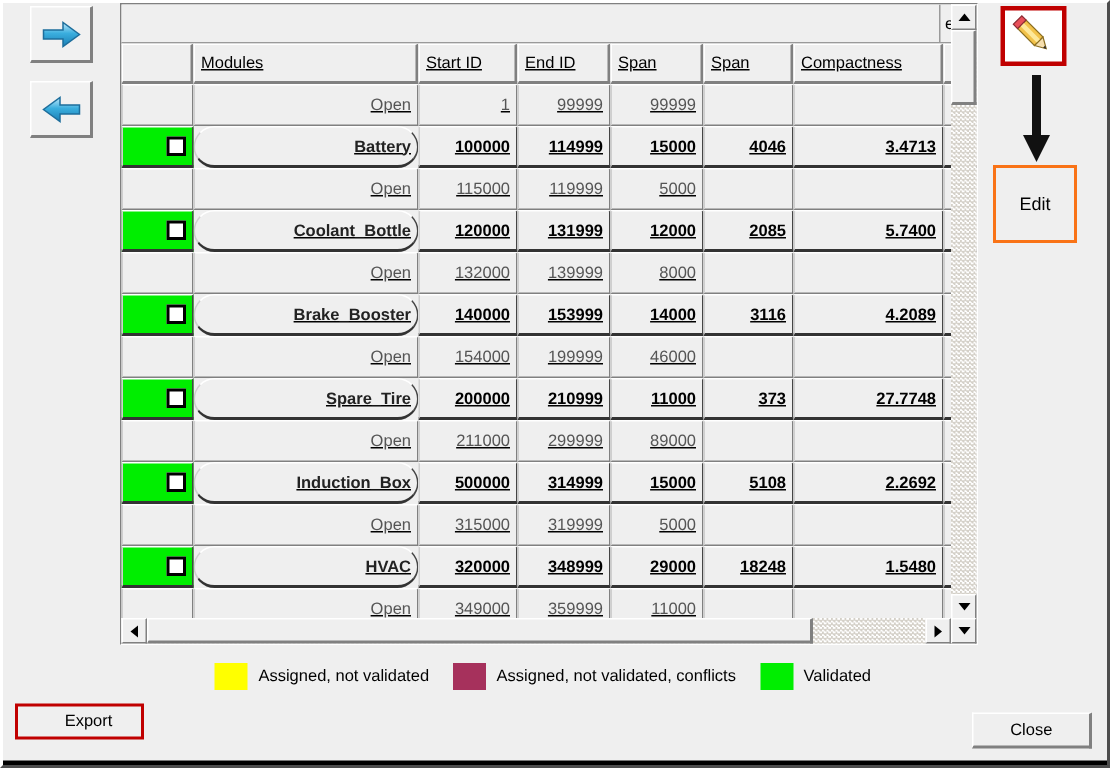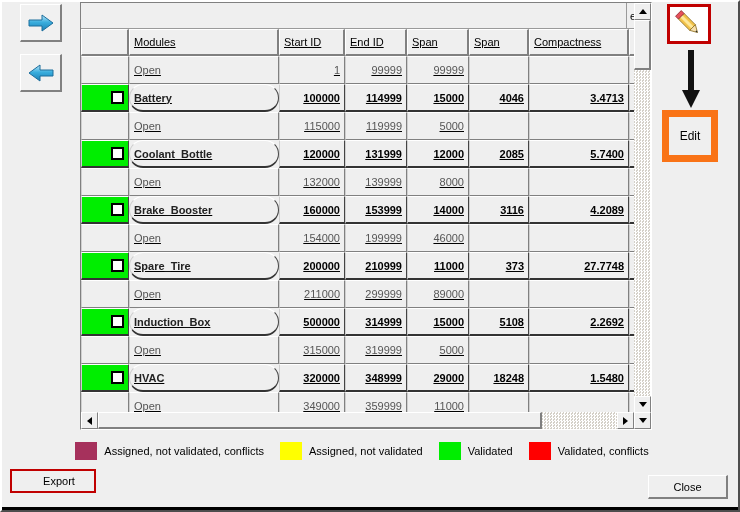--- a/index.html
+++ b/index.html
@@ -60,21 +60,21 @@
     background:#efefef;color:#000;text-align:left;font-weight:normal;
     border-top:1px solid #ffffff;border-left:1px solid #ffffff;
     border-right:2px solid #808080;border-bottom:2px solid #808080;
     height:27px;
   }
   table.grid td{
     background:#efefef;color:#555;text-align:right;
     border-top:1px solid #ffffff;border-left:1px solid #cfcfcf;
     border-right:1px solid #808080;border-bottom:1px solid #808080;
   }
-  table.grid td.c-name{text-align:left;}
+  table.grid td.c-name{text-align:right;}
   tr.module-row td{color:#000;font-weight:bold;
     border-top:1px solid #ffffff;border-left:1px solid #cfcfcf;
     border-right:1px solid #444;border-bottom:2px solid #333;}
   tr.module-row td.c-name{color:#222;border-radius:14px;}
   td.c-check{
     padding:0;text-align:center;border-left:1px solid #9a9a9a;
     border-right:1px solid #808080;
   }
   td.c-check.validated{background:#00ee00;}
   .cbx{
@@ -138,21 +138,21 @@
   
   #right-panel{position:absolute;left:655px;top:0;width:81px;height:428px;background:#efefef;}
   #pencil-box{
     position:absolute;left:10px;top:2px;width:44px;height:40px;
     border:3px solid #c00000;background:#fff;box-sizing:border-box;
     display:flex;align-items:center;justify-content:center;cursor:pointer;
   }
   #down-arrow{position:absolute;left:24px;top:48px;width:20px;height:60px;}
   #edit-button{
     position:absolute;left:5px;top:108px;width:56px;height:52px;
-    border:7px solid #f97316;background:#efefef;box-sizing:border-box;
+    border:2px solid #f97316;background:#efefef;box-sizing:border-box;
     display:flex;align-items:center;justify-content:center;
     font-size:12px;color:#000;cursor:pointer;
   }
 
   
   #legend{
     position:absolute;left:0;top:436px;width:736px;height:26px;
     display:flex;align-items:center;justify-content:center;gap:0;
   }
   .leg-item{display:flex;align-items:center;margin-right:16px;}
@@ -285,21 +285,21 @@
               <td>132000</td>
               <td>139999</td>
               <td>8000</td>
               <td></td>
               <td></td>
               <td></td>
             </tr>
             <tr class="module-row">
               <td class="c-check validated"><span class="cbx"></span></td>
               <td class="c-name">Brake_Booster</td>
-              <td>160000</td>
+              <td>140000</td>
               <td>153999</td>
               <td>14000</td>
               <td>3116</td>
               <td>4.2089</td>
               <td>10</td>
             </tr>
             <tr class="open-row">
               <td class="c-check"></td>
               <td class="c-name">Open</td>
               <td>154000</td>
@@ -415,35 +415,31 @@
       <rect x="7" y="0" width="6" height="42" fill="#111"></rect>
       <path d="M1 40 L19 40 L10 58 Z" fill="#111"></path>
     </svg>
     <div id="edit-button">
       <span>Edit</span>
     </div>
   </div>
 
   <div id="legend">
       <div class="leg-item">
+        <div class="leg-sw" style="background: rgb(255, 255, 0);"></div>
+        <div class="leg-lbl">Assigned, not validated</div>
+      </div>
+      <div class="leg-item">
         <div class="leg-sw" style="background: rgb(166, 49, 92);"></div>
         <div class="leg-lbl">Assigned, not validated, conflicts</div>
-      </div>
-      <div class="leg-item">
-        <div class="leg-sw" style="background: rgb(255, 255, 0);"></div>
-        <div class="leg-lbl">Assigned, not validated</div>
       </div>
       <div class="leg-item">
         <div class="leg-sw" style="background: rgb(0, 238, 0);"></div>
         <div class="leg-lbl">Validated</div>
       </div>
-      <div class="leg-item">
-        <div class="leg-sw" style="background: rgb(255, 0, 0);"></div>
-        <div class="leg-lbl">Validated, conflicts</div>
-      </div>
     </div>
 
   <div id="bottom">
     <div id="btn-export">
       <span>Export</span>
     </div>
     <div id="btn-close">
       <span>Close</span>
     </div>
     <div id="bottom-rule"></div>

